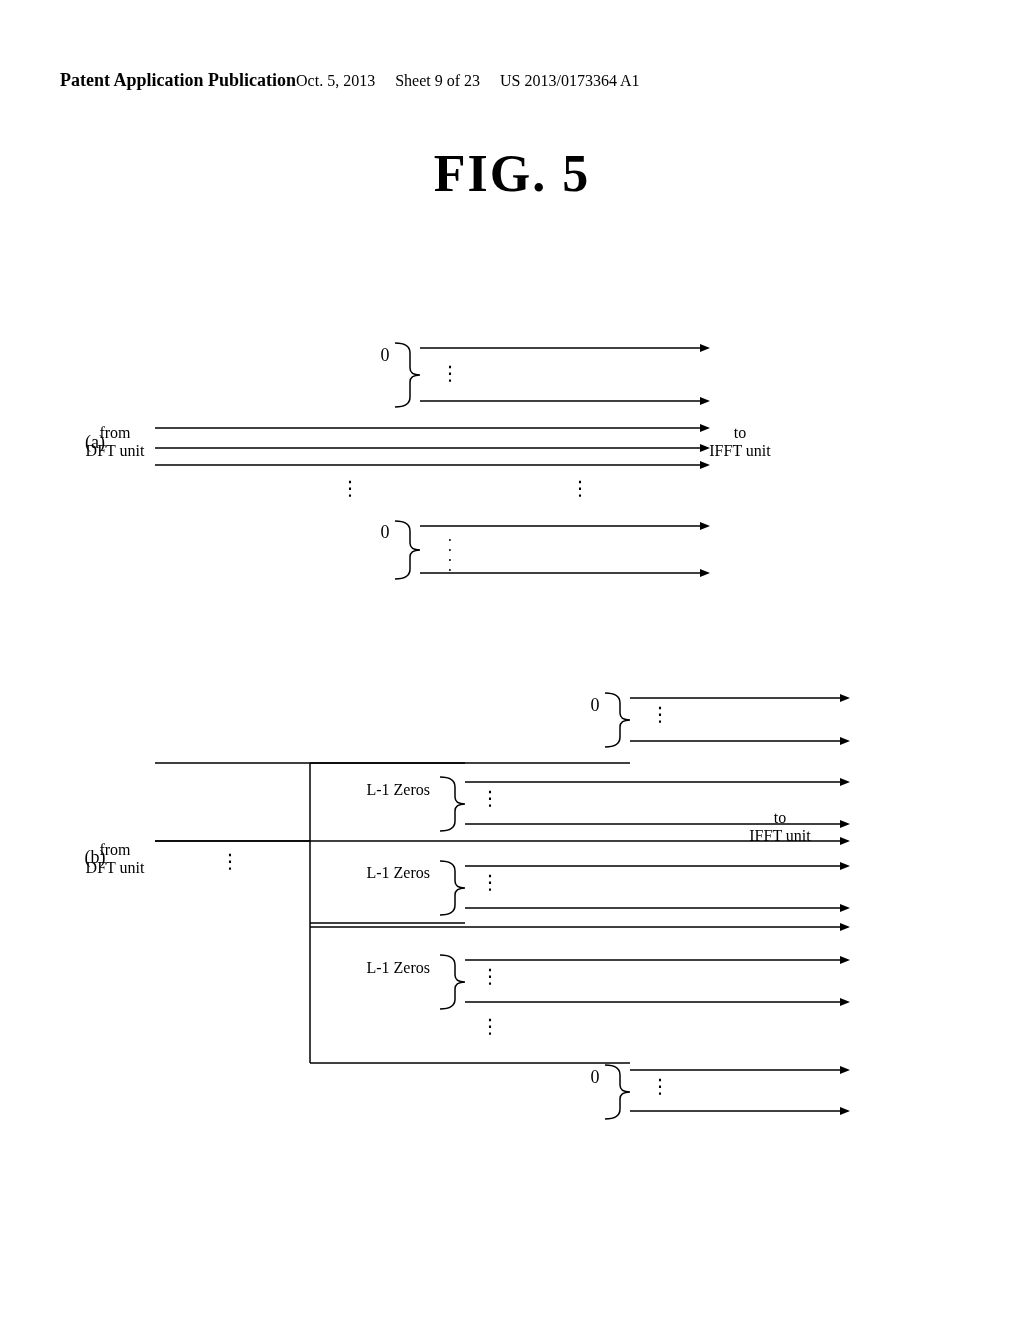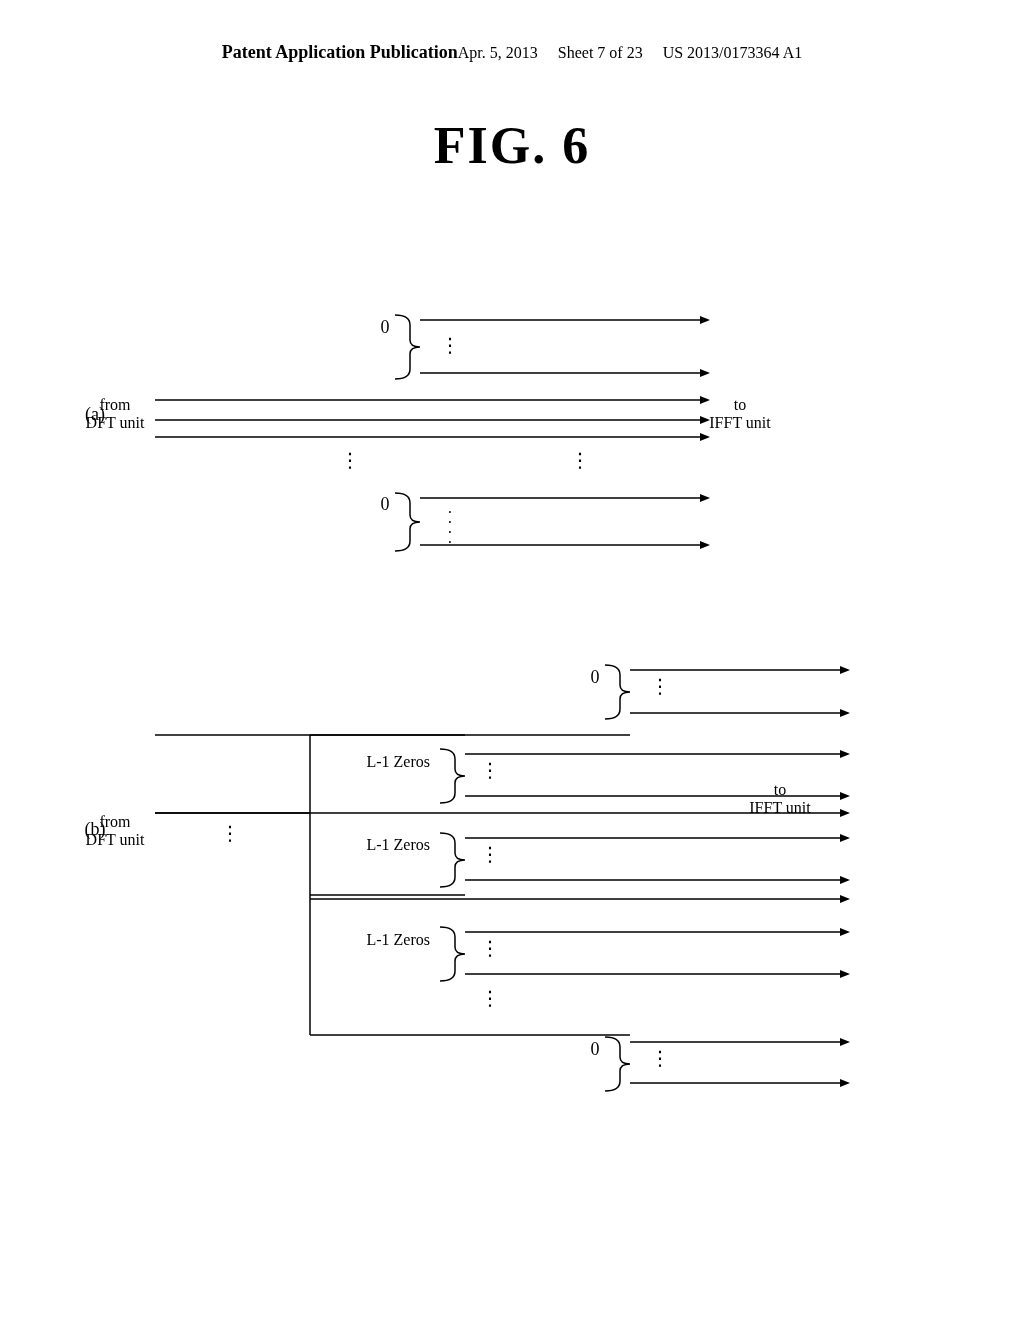--- a/index.html
+++ b/index.html
@@ -7,24 +7,25 @@
       width: 1024px;
       height: 1320px;
       background: #fff;
       font-family: 'Times New Roman', Times, serif;
       position: relative;
       overflow: hidden;
     }
 
     .header {
       display: flex;
-      justify-content: center;
+      justify-content: flex-start;
       align-items: flex-start;
       padding: 40px 60px 20px 60px;
       border-bottom: none;
+      margin-top: 28px;
     }
 
     .header-left {
       font-size: 18px;
       font-weight: bold;
       line-height: 1.4;
     }
 
     .header-right {
       text-align: right;
@@ -57,27 +58,27 @@
     text {
       font-family: 'Times New Roman', Times, serif;
     }
   </style>
 </head>
 <body>
 
 <div class="header">
   <div class="header-left">Patent Application Publication</div>
   <div class="header-right">
-    <span>Apr. 5, 2013</span>&nbsp;&nbsp;&nbsp;&nbsp;
-    <span>Sheet 7 of 23</span>&nbsp;&nbsp;&nbsp;&nbsp;
+    <span>Oct. 5, 2013</span>&nbsp;&nbsp;&nbsp;&nbsp;
+    <span>Sheet 9 of 23</span>&nbsp;&nbsp;&nbsp;&nbsp;
     <span>US 2013/0173364 A1</span>
   </div>
 </div>
 
-<div class="fig-title">FIG. 6</div>
+<div class="fig-title">FIG. 5</div>
 
 <div class="diagram-container">
   <svg viewBox="0 0 1024 1100" xmlns="http://www.w3.org/2000/svg">
 
     <text x="95" y="205" font-size="18" text-anchor="middle">(a)</text>
 
     <text x="115" y="195" font-size="16" text-anchor="middle">from</text>
     <text x="115" y="213" font-size="16" text-anchor="middle">DFT unit</text>
 
     <text x="740" y="195" font-size="16" text-anchor="middle">to</text>

